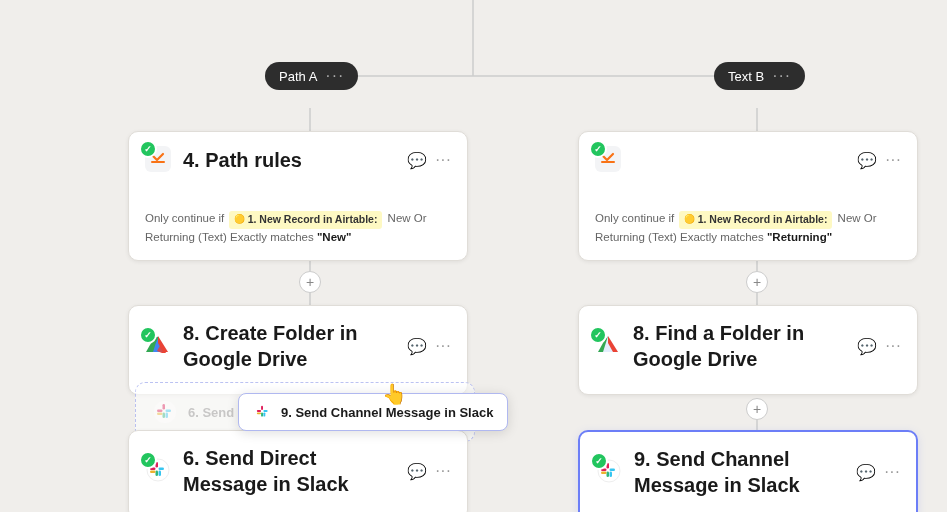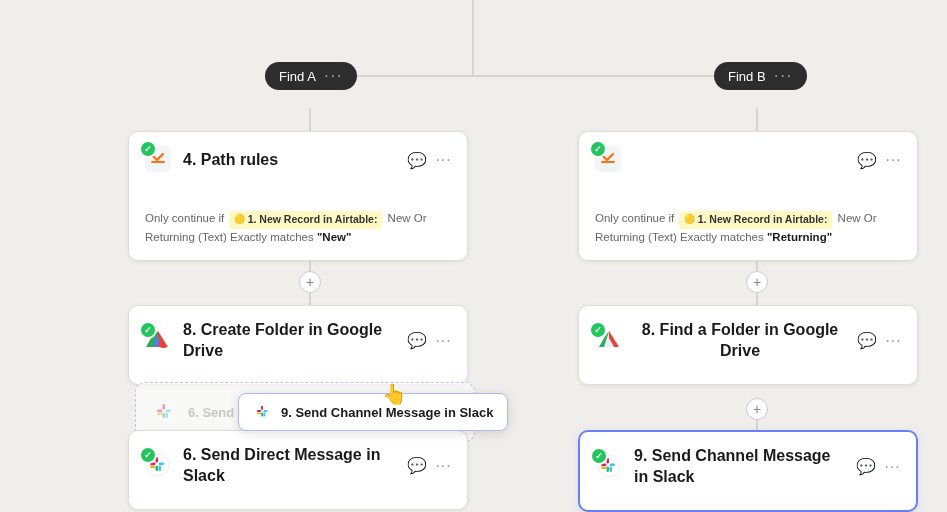--- a/index.html
+++ b/index.html
@@ -80,21 +80,21 @@
     }
 
     .node-icon {
       width: 28px;
       height: 28px;
       flex-shrink: 0;
       position: relative;
     }
 
     .node-title {
-      font-size: 16px;
+      font-size: 20px;
       font-weight: 600;
       color: #1a1a1a;
       flex: 1;
       line-height: 1.3;
     }
 
     .node-actions {
       display: flex;
       align-items: center;
       gap: 8px;
@@ -226,26 +226,26 @@
 
     <line x1="757" y1="238" x2="757" y2="271" stroke="#ccc" stroke-width="1.5"></line>
 
     <line x1="757" y1="282" x2="757" y2="305" stroke="#ccc" stroke-width="1.5"></line>
 
     <line x1="757" y1="398" x2="757" y2="398" stroke="#ccc" stroke-width="1.5"></line>
     <line x1="757" y1="398" x2="757" y2="430" stroke="#ccc" stroke-width="1.5"></line>
   </svg>
 
   <div class="path-pill" style="left: 265px; top: 76px; transform: translateY(-50%);">
-    <span>Find A</span>
+    <span>Path A</span>
     <span class="dots">···</span>
   </div>
 
   <div class="path-pill" style="left: 714px; top: 76px; transform: translateY(-50%);">
-    <span>Find B</span>
+    <span>Text B</span>
     <span class="dots">···</span>
   </div>
 
   <div class="node-card" style="left: 128px; top: 131px;">
     <div class="node-header">
       <div class="node-icon">
         <div class="check-badge"></div>
         <svg class="path-rules-icon" viewBox="0 0 26 26" fill="none">
           <rect width="26" height="26" rx="6" fill="#f3f4f6"></rect>
           <path d="M8 10l4 4 6-6" stroke="#f97316" stroke-width="2.2" stroke-linecap="round" stroke-linejoin="round"></path>
@@ -314,21 +314,21 @@
       <span class="node-title">
         8. Create Folder in Google Drive
       </span>
       <div class="node-actions">
         <span class="comment-icon">💬</span>
         <span class="more-icon">···</span>
       </div>
     </div>
   </div>
 
-  <div class="node-card" style="left: 578px; top: 305px; text-align: center;">
+  <div class="node-card" style="left: 578px; top: 305px;">
     <div class="node-header">
       <div class="node-icon">
         <div class="check-badge"></div>
         <svg class="gdrive-icon" viewBox="0 0 26 26">
           <g transform="translate(1,1)">
             <polygon points="12,3 22,19 2,19" fill="#4285f4" opacity="0.15"></polygon>
             <polygon points="12,3 22,19 17,19 12,10" fill="#ea4335"></polygon>
             <polygon points="12,3 7,19 2,19 7,10" fill="#34a853"></polygon>
             <polygon points="2,19 22,19 17,19 7,19" fill="#fbbc04"></polygon>
           </g>

